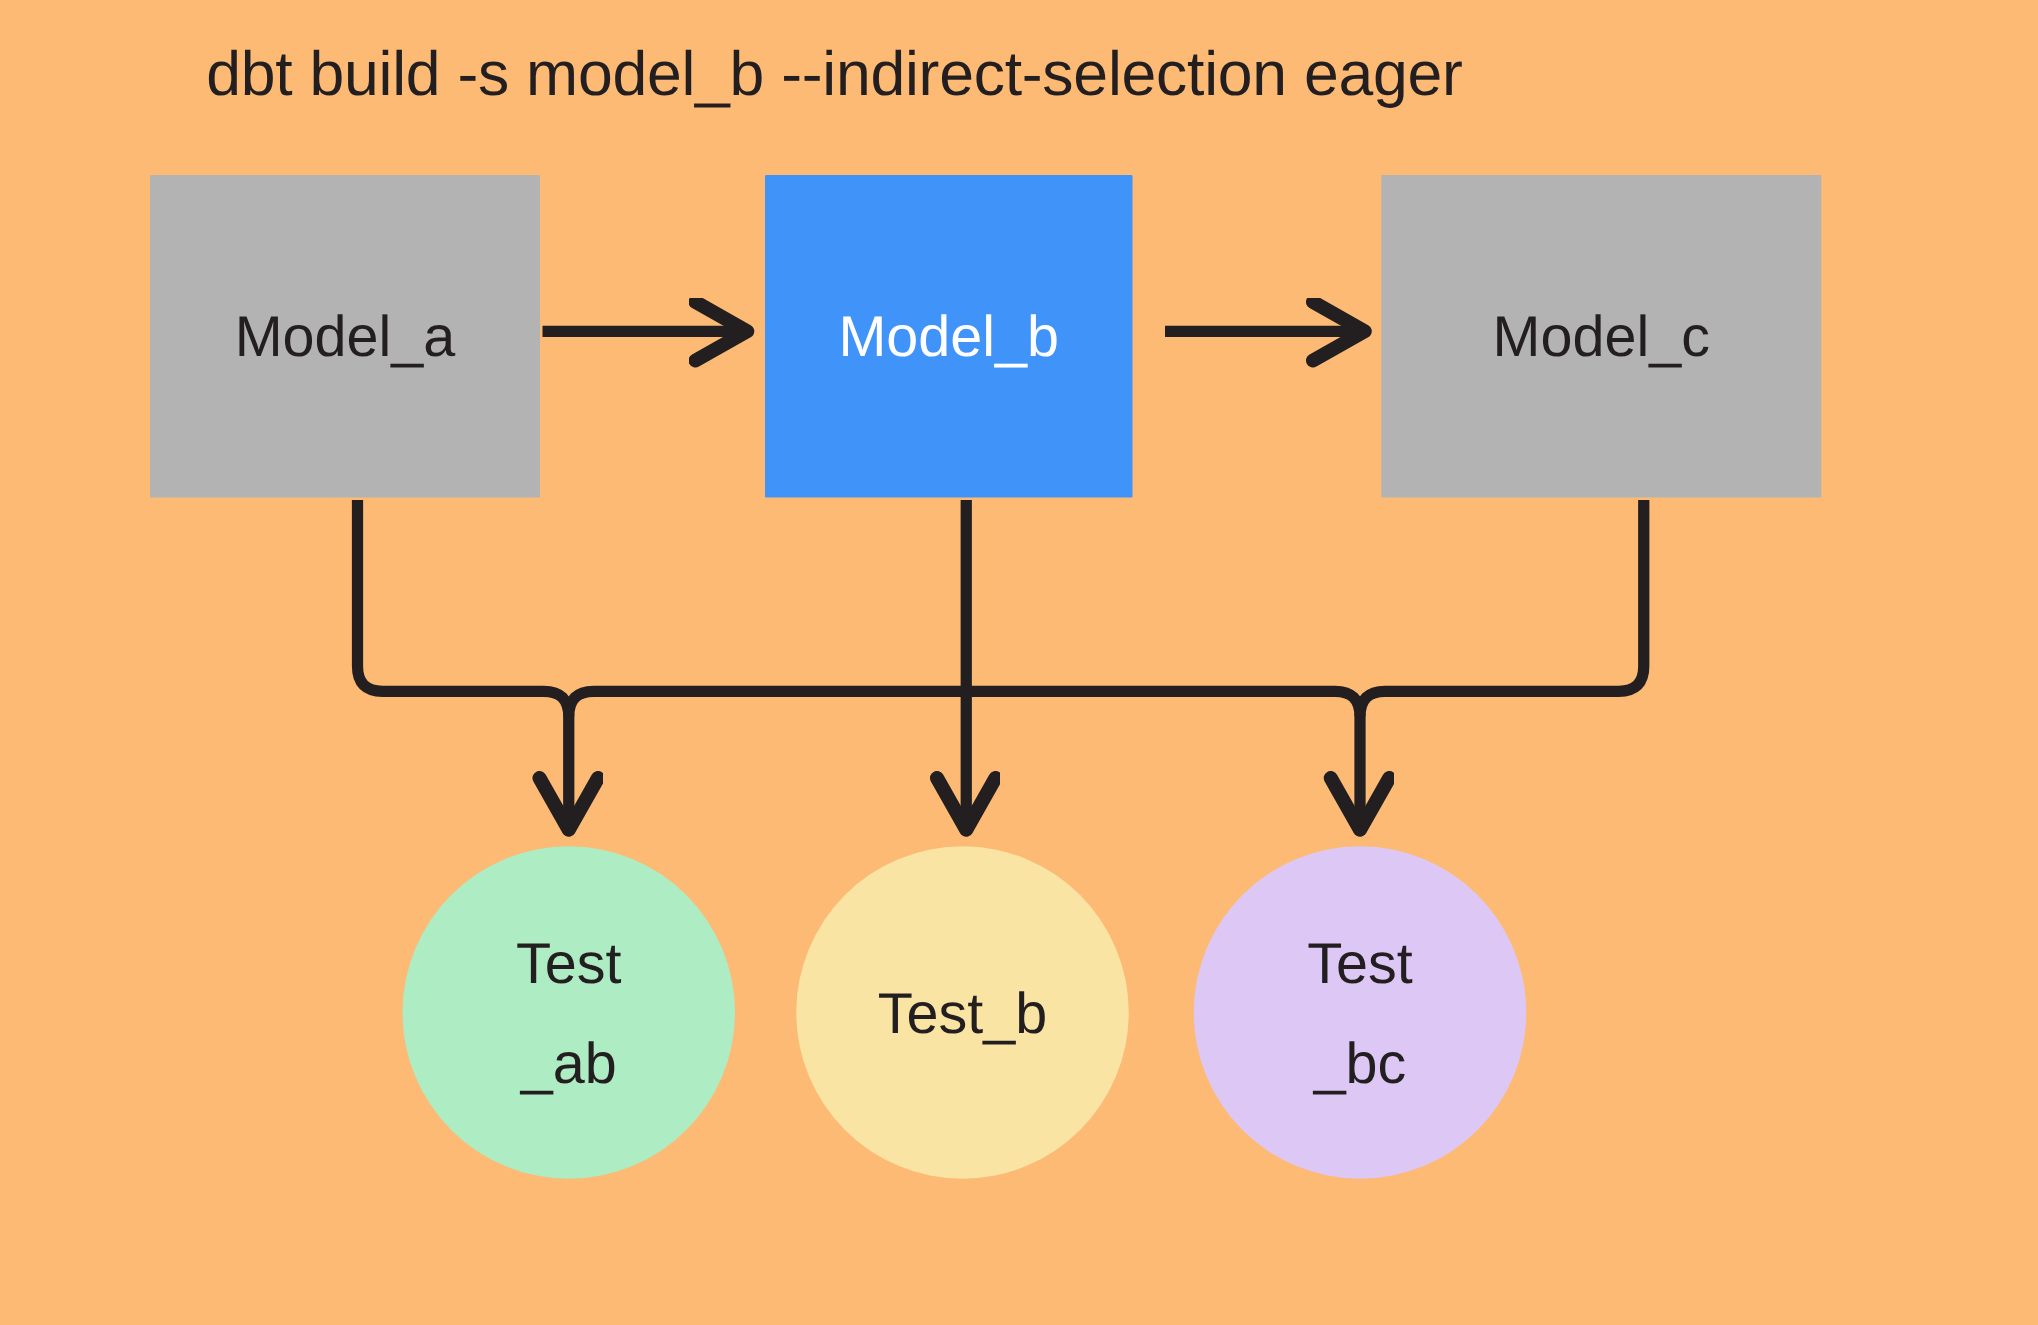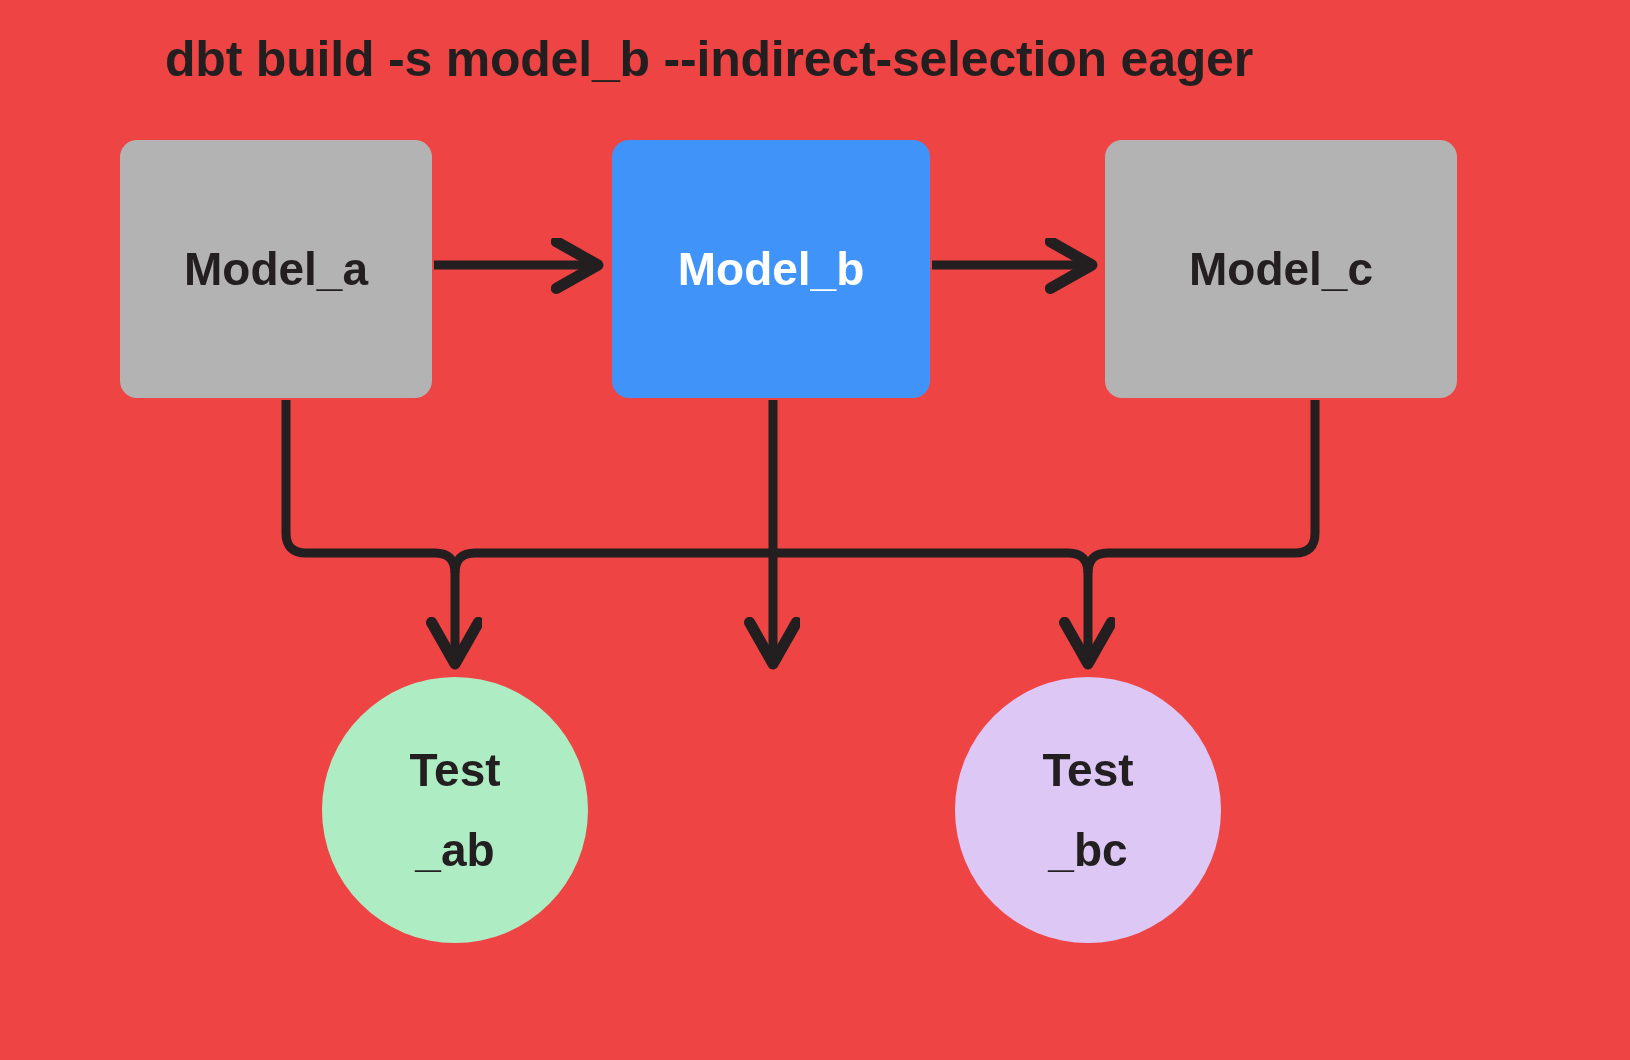--- a/index.html
+++ b/index.html
@@ -7,23 +7,22 @@
     padding: 0;
     background: #ffffff;
   }
   body {
     font-family: "Liberation Sans", sans-serif;
   }
   #canvas {
     position: relative;
     width: 1630px;
     height: 1060px;
-    background: #ef4444;
+    background: #fdba74;
     overflow: hidden;
-    font-weight: bold;
   }
   #edges {
     position: absolute;
     left: 0;
     top: 0;
     width: 1630px;
     height: 1060px;
     pointer-events: none;
   }
   .title {
@@ -31,21 +30,21 @@
     left: 165px;
     top: 28px;
     font-size: 50px;
     line-height: 62px;
     color: #231f20;
     white-space: nowrap;
     letter-spacing: -0.2px;
   }
   .model-node {
     position: absolute;
-    border-radius: 17px;
+    border-radius: 1px;
     display: flex;
     align-items: center;
     justify-content: center;
     font-size: 46px;
     line-height: 52px;
     box-sizing: border-box;
   }
   .test-node {
     position: absolute;
     border-radius: 50%;
@@ -92,32 +91,35 @@
       <path d="M 773 553 L 1068 553 Q 1088 553 1088 573"></path>
 
       <path d="M 773 400 L 773 662" marker-end="url(#arrowhead)"></path>
     </g>
   </svg>
 
   <div class="model-node" style="left:120px; top:140px; width:312px; height:258px; background:#b3b3b3; color:#231f20;">
     <span>Model_a</span>
   </div>
 
-  <div class="model-node" style="left:612px; top:140px; width:318px; height:258px; background:#4093f8; color:#ffffff;">
+  <div class="model-node" style="left:612px; top:140px; width:294px; height:258px; background:#4093f8; color:#ffffff;">
     <span>Model_b</span>
   </div>
 
   <div class="model-node" style="left:1105px; top:140px; width:352px; height:258px; background:#b3b3b3; color:#231f20;">
     <span>Model_c</span>
   </div>
 
   <div class="test-node" style="left:322px; top:677px; width:266px; height:266px; background:#aeecc4;">
     <span class="line">Test</span>
     <span class="line">_ab</span>
   </div>
 
+  <div class="test-node" style="left:637px; top:677px; width:266px; height:266px; background:#f9e4a3;">
+    <span class="line">Test_b</span>
+  </div>
 
   <div class="test-node" style="left:955px; top:677px; width:266px; height:266px; background:#ddc8f5;">
     <span class="line">Test</span>
     <span class="line">_bc</span>
   </div>
 
 </div>
 
 </body></html>

